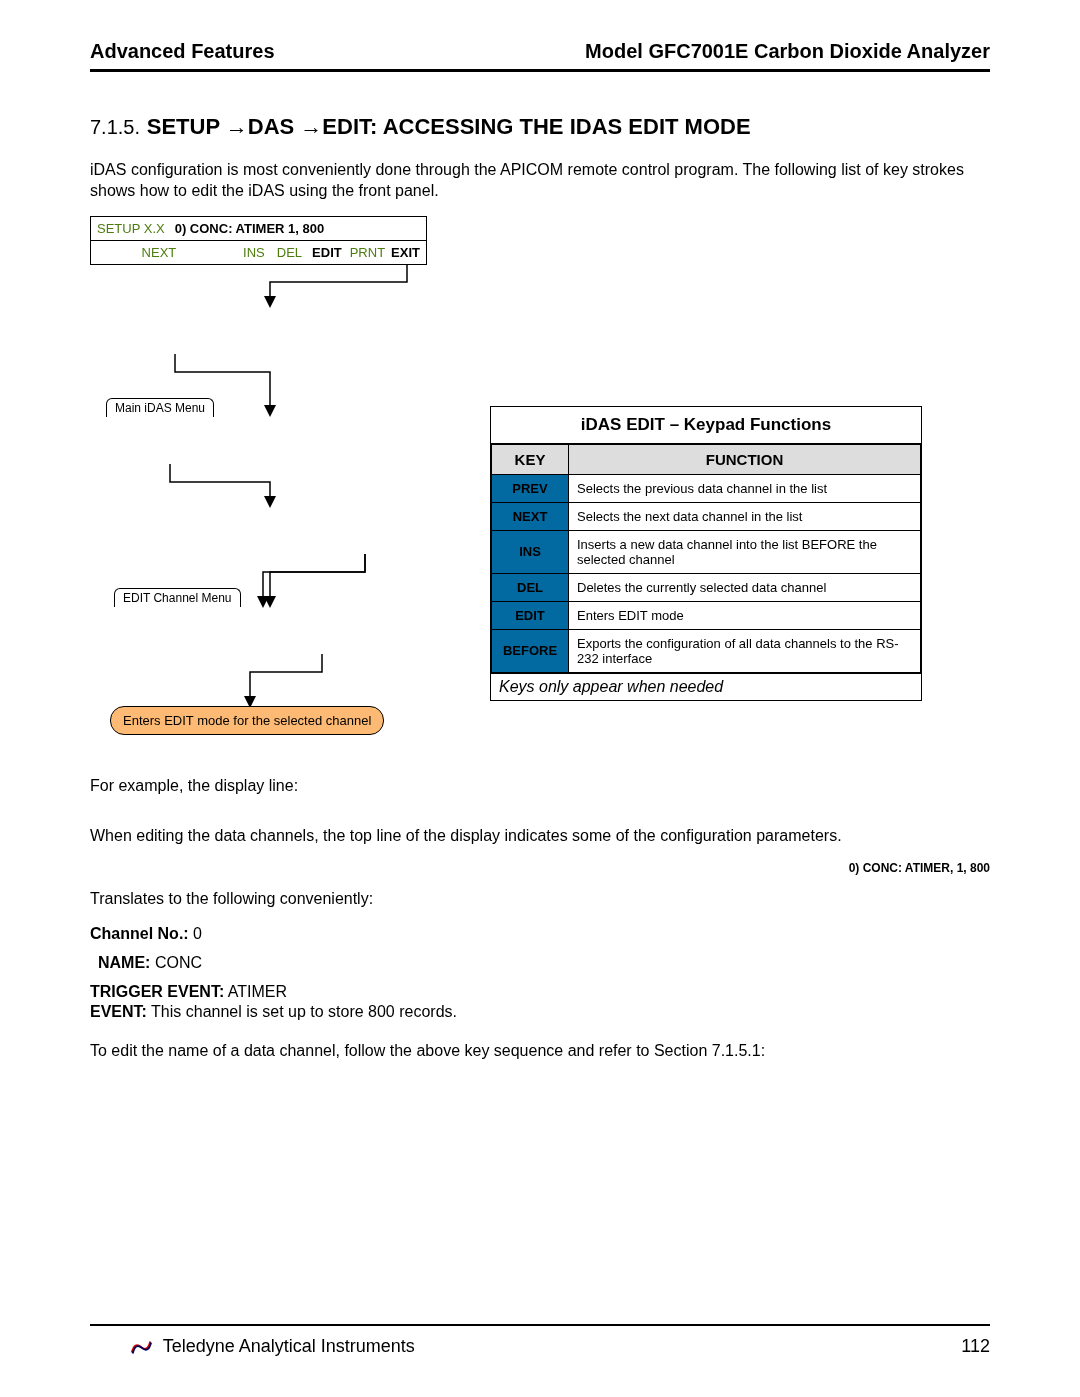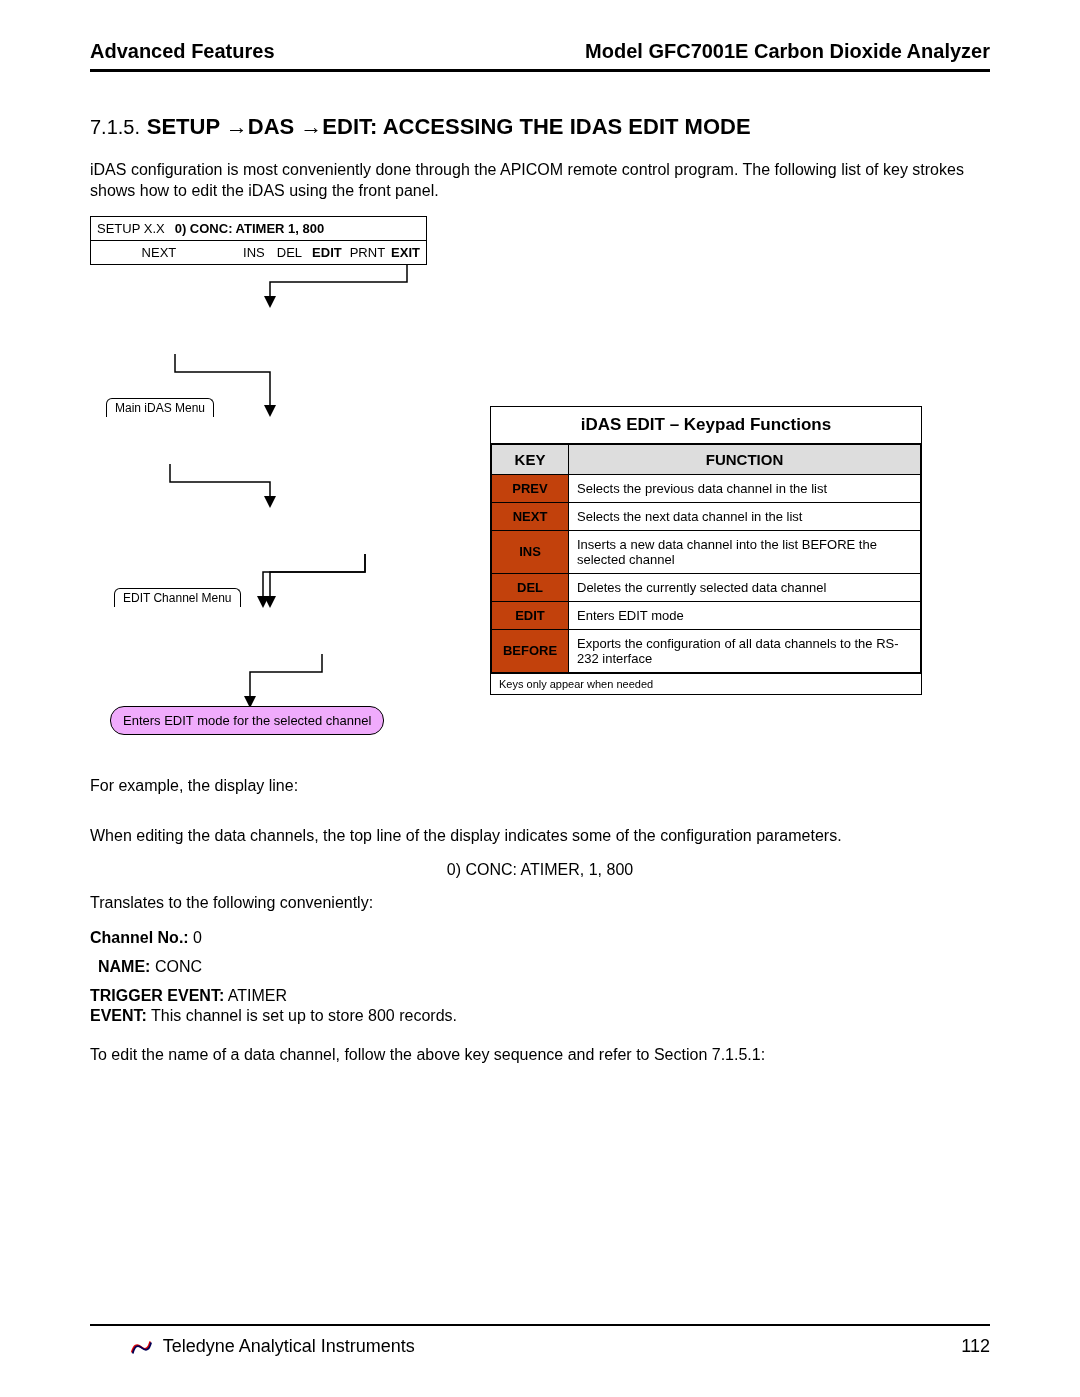--- a/index.html
+++ b/index.html
@@ -9,33 +9,33 @@
 .hdr-right{font-weight:bold;font-size:20px}
 .sec-num{font-size:20px;font-weight:normal}
 .sec-title{font-size:22px;font-weight:bold}
 h2{margin:0 0 20px 0}
 p{font-size:16px;margin:0 0 14px 0;line-height:1.3}
 .body{padding:0 0 0 0}
 .flow-area{position:relative;height:560px;margin-top:8px}
 .box{position:absolute;border:1.5px solid #000;background:#fff;font-size:13px}
 .box .row1{display:flex;justify-content:space-between;padding:4px 6px;border-bottom:1.5px solid #000}
 .box .row2{display:flex;justify-content:space-between;padding:4px 6px}
-.grey{color:#000000}
+.grey{color:#4d7c0f}
 .b{font-weight:bold}
 .tab{position:absolute;border:1.5px solid #000;border-bottom:none;border-radius:6px 6px 0 0;padding:2px 8px;font-size:12px;background:#fff;z-index:2}
-.callout{position:absolute;border:1.5px solid #000;border-radius:14px;padding:6px 12px;font-size:13px;background:#f0abfc}
+.callout{position:absolute;border:1.5px solid #000;border-radius:14px;padding:6px 12px;font-size:13px;background:#fdba74}
 svg.arrows{position:absolute;left:0;top:0;width:430px;height:560px;pointer-events:none}
 .keytable{position:absolute;border:1.5px solid #000;width:430px}
 .keytable .title{text-align:center;font-weight:bold;font-size:17px;padding:8px 4px;border-bottom:1.5px solid #000}
 .keytable table{width:100%;border-collapse:collapse;font-size:13px}
 .keytable th{background:#ddd;border:1.5px solid #000;padding:6px 4px;font-size:15px}
 .keytable td{border:1.5px solid #000;padding:6px 8px;vertical-align:middle}
-.keytable td.key{font-weight:bold;text-align:center;width:60px;background:#c2410c}
-.keytable .footnote{padding:4px 8px;border-top:1.5px solid #000;font-size:11px}
-.center-bold{text-align:center;font-weight:normal;font-size:16px;margin:14px 0}
+.keytable td.key{font-weight:bold;text-align:center;width:60px;background:#0369a1}
+.keytable .footnote{font-style:italic;padding:4px 8px;border-top:1.5px solid #000;font-size:16px}
+.center-bold{text-align:right;font-weight:bold;font-size:12px;margin:14px 0}
 .ftr{position:absolute;left:90px;right:90px;bottom:40px;border-top:2px solid #000;padding-top:10px;display:flex;justify-content:space-between;align-items:center;font-size:18px}
 .ftr .co{flex:1;text-align:left}
 .logo{width:22px;height:16px;display:inline-block;vertical-align:middle;margin-right:6px}
 </style>
 </head>
 <body>
 
 <div class="page">
   <div class="hdr">
     <div class="hdr-left">Advanced Features</div>

